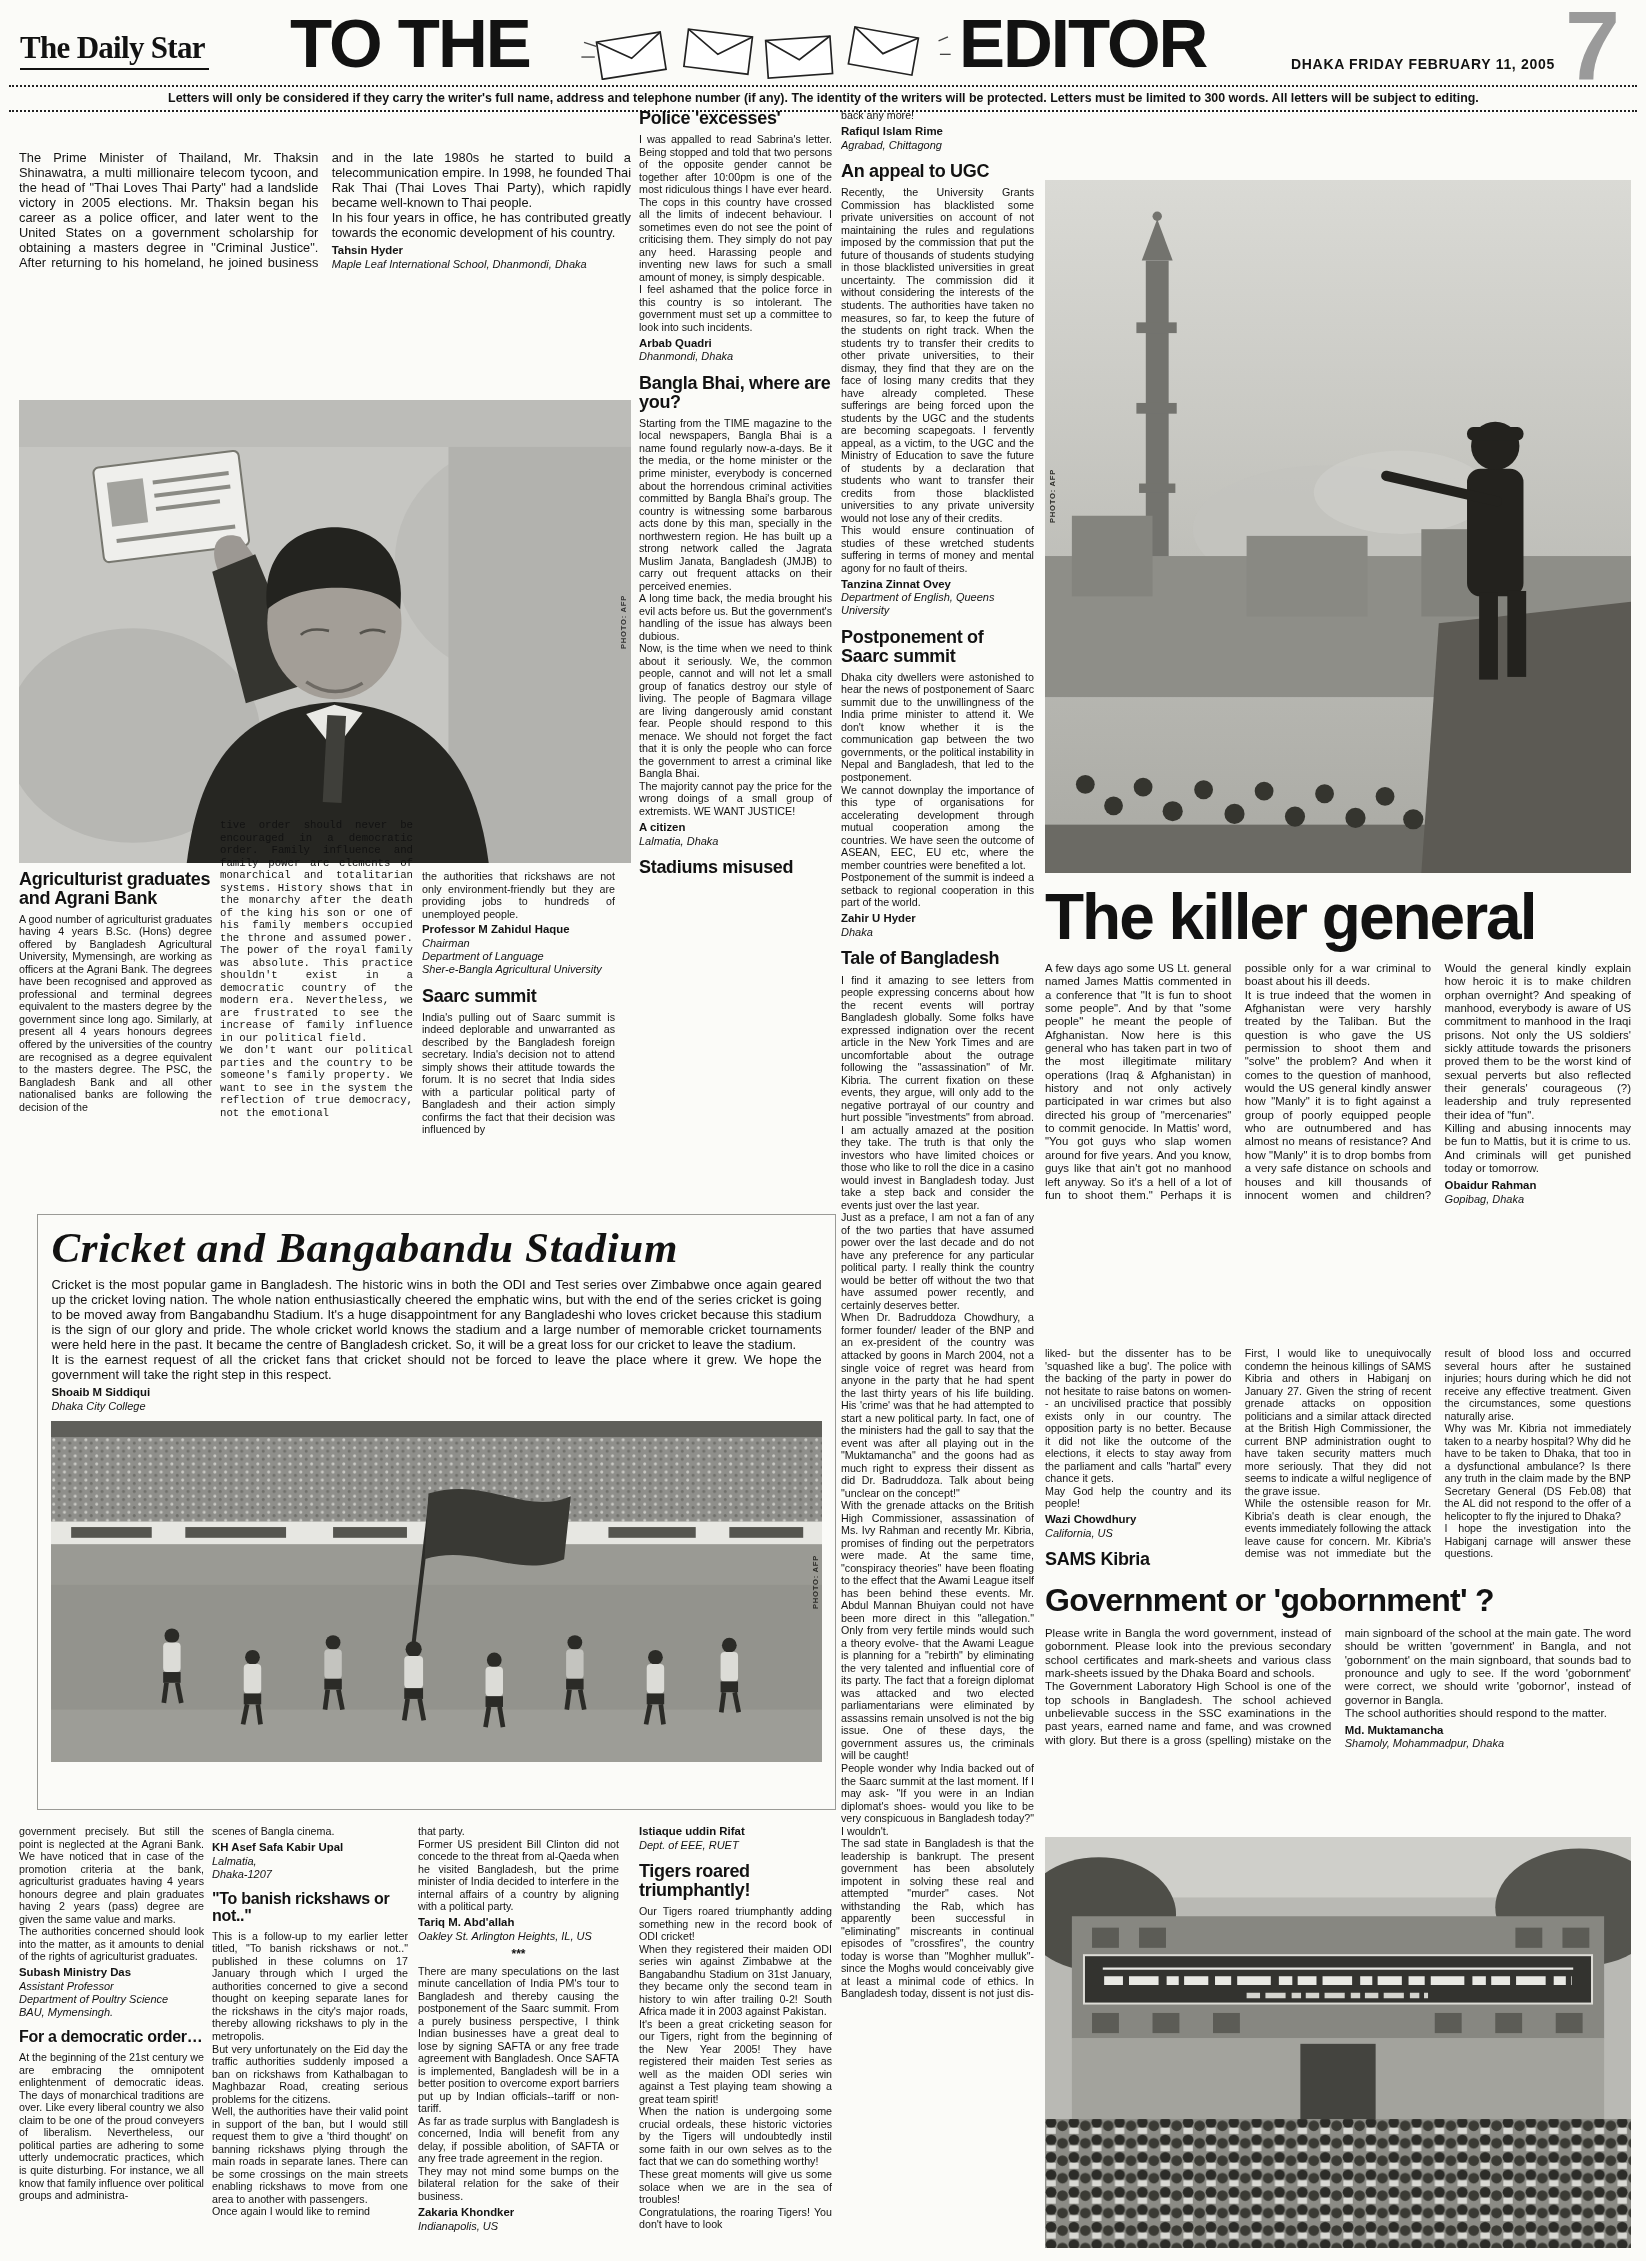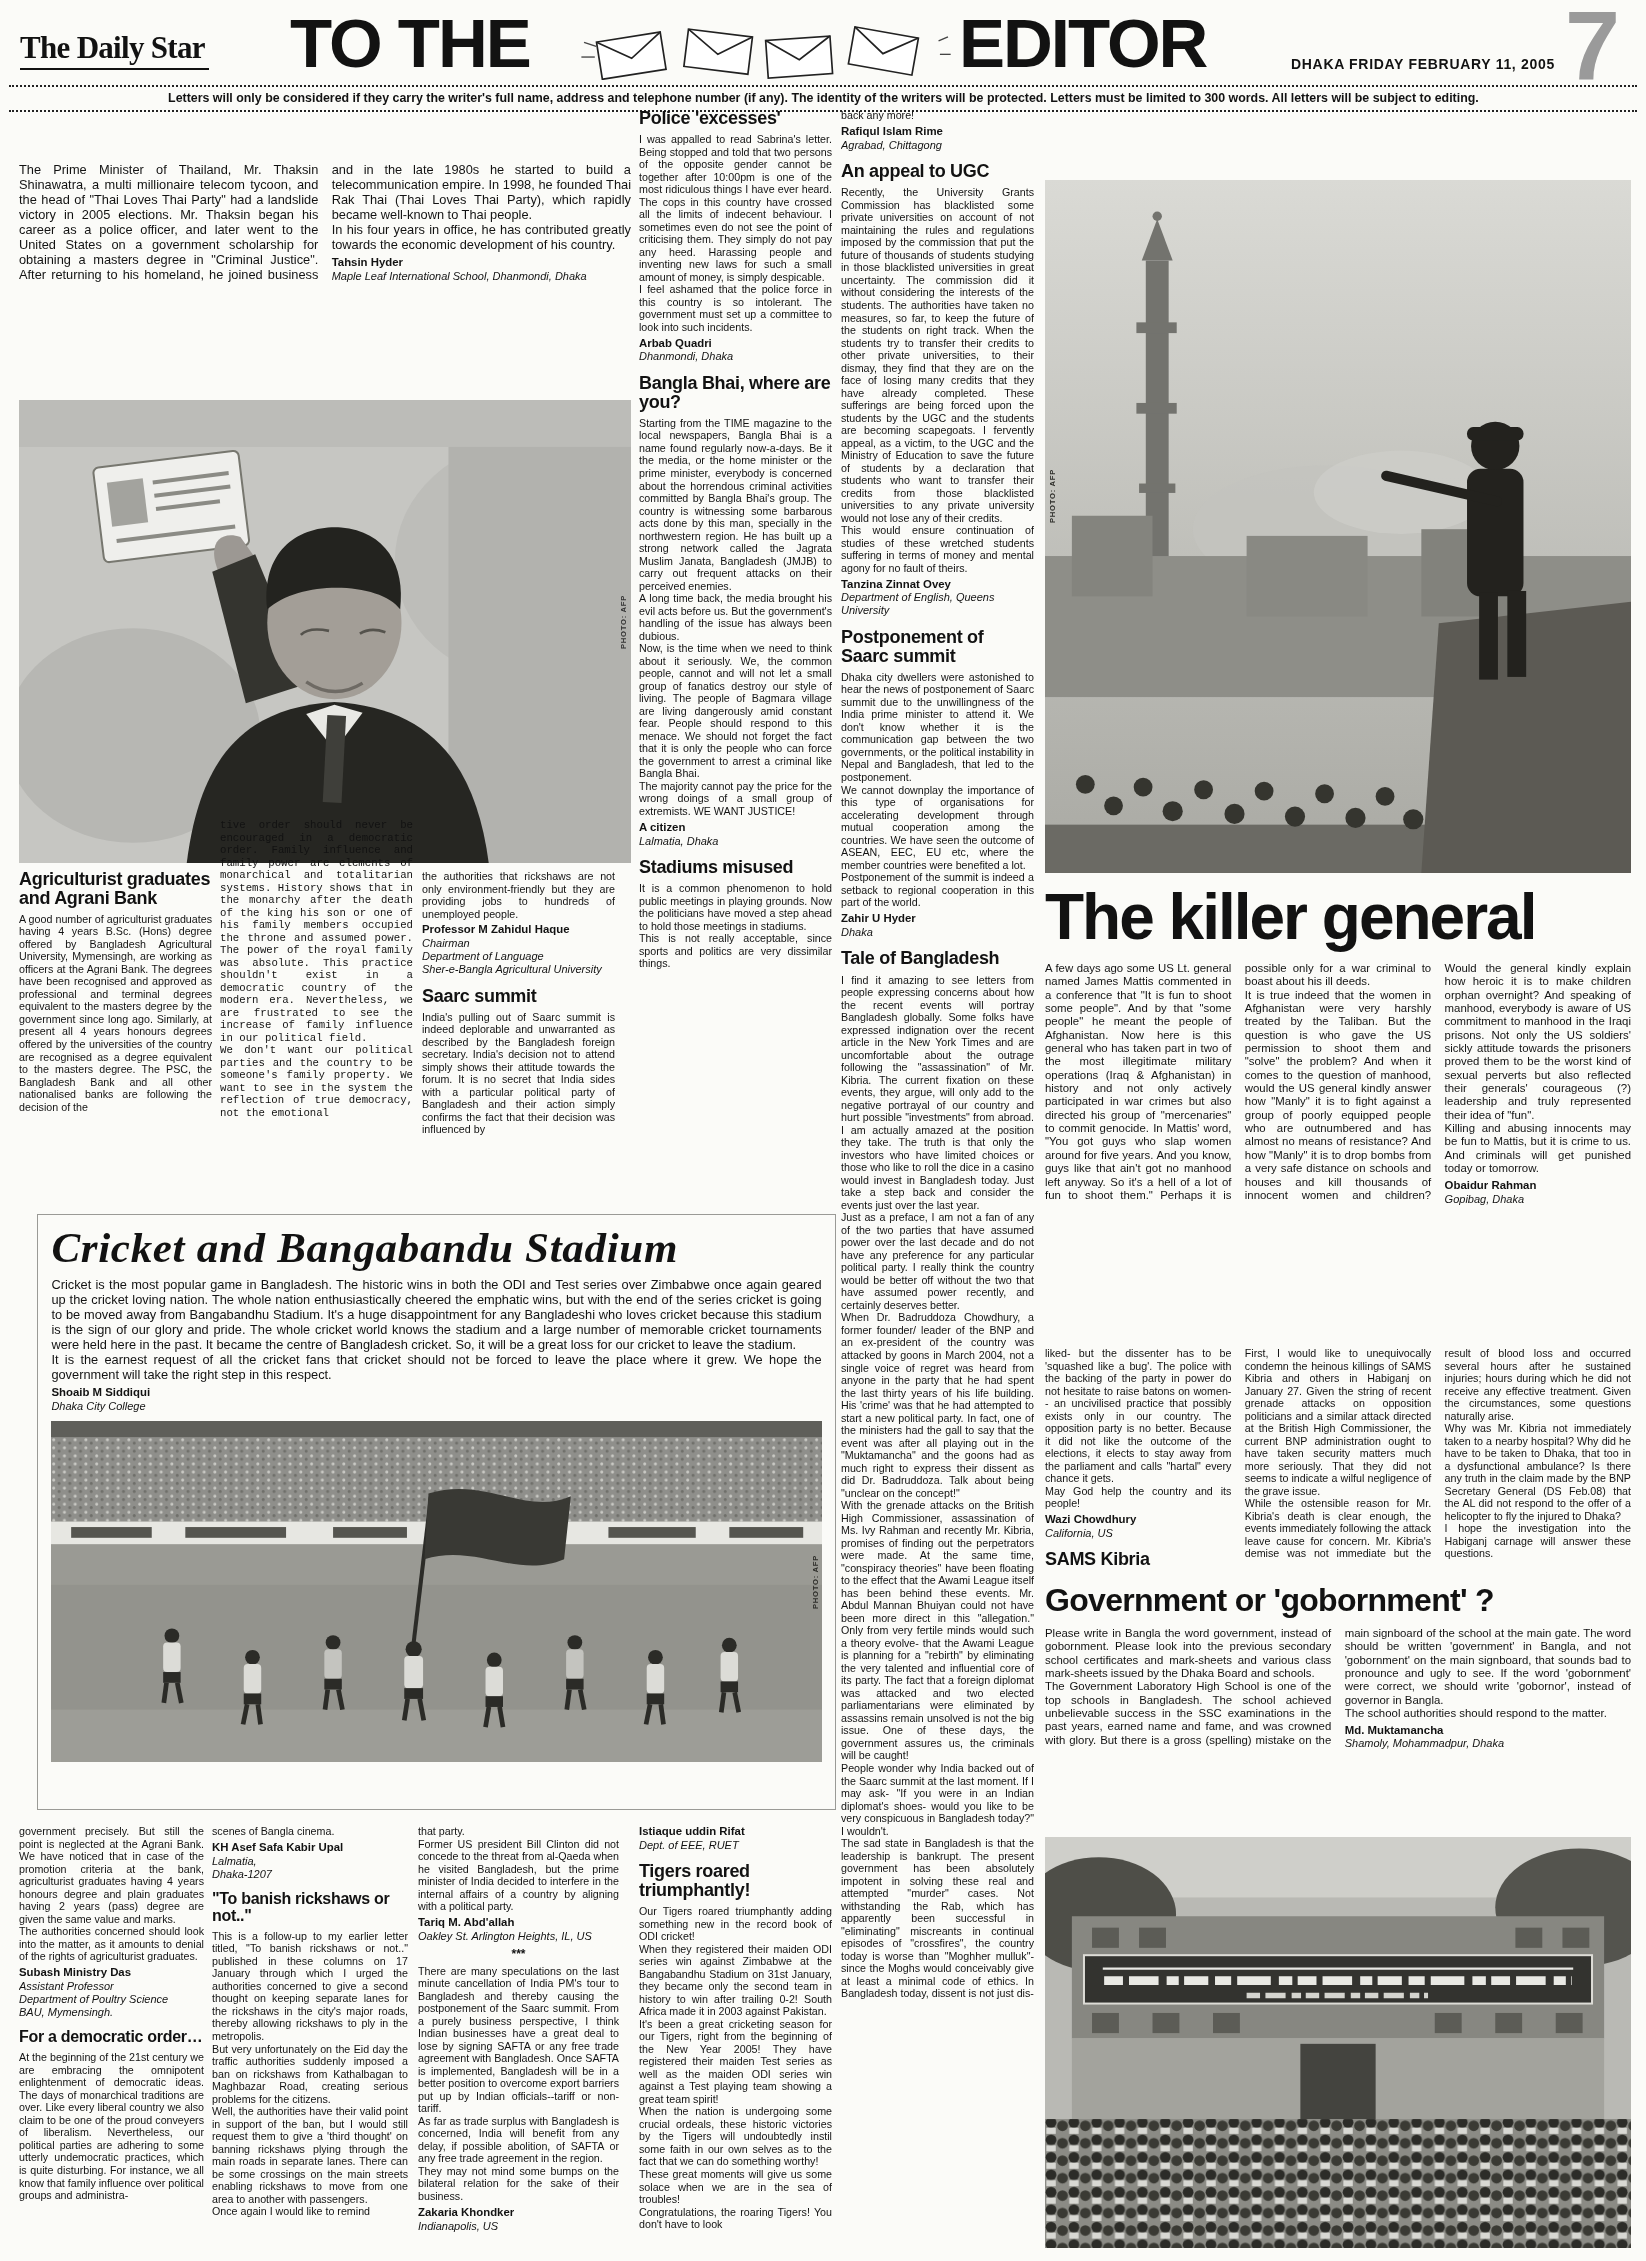--- a/index.html
+++ b/index.html
@@ -72,21 +72,21 @@
           <line x1="540" y1="28" x2="554" y2="22"></line>
           <line x1="542" y1="48" x2="558" y2="48"></line>
       </g>
     </svg>
     <div class="title-big" style="left:959px;">EDITOR</div>
     <div class="dateline">DHAKA FRIDAY FEBRUARY 11, 2005</div>
     <div class="pagenum">7</div>
   </header>
   <div class="notice">Letters will only be considered if they carry the writer's full name, address and telephone number (if any). The identity of the writers will be protected. Letters must be limited to 300 words. All letters will be subject to editing.</div>
 
-  <section class="col intro cols2" style="left:19px; top:163px; width:612px; height:234px;">
+  <section class="col intro cols2" style="left:19px; top:151px; width:612px; height:234px;">
     <p class="body-txt">The Prime Minister of Thailand, Mr. Thaksin Shinawatra, a multi millionaire telecom tycoon, and the head of "Thai Loves Thai Party" had a landslide victory in 2005 elections. Mr. Thaksin began his career as a police officer, and later went to the United States on a government scholarship for obtaining a masters degree in "Criminal Justice". After returning to his homeland, he joined business and in the late 1980s he started to build a telecommunication empire. In 1998, he founded Thai Rak Thai (Thai Loves Thai Party), which rapidly became well-known to Thai people.
 In his four years in office, he has contributed greatly towards the economic development of his country.</p>
     <div class="sig">
       <div class="sig-name">Tahsin Hyder</div>
       <div class="sig-addr">Maple Leaf International School, Dhanmondi, Dhaka</div>
     </div>
   </section>
 
   <div class="photo" style="left:19px; top:400px; width:612px; height:463px;">
     <svg viewBox="0 0 912 690" preserveAspectRatio="none">
@@ -149,22 +149,20 @@
     <h3 class="h-sub">Bangla Bhai, where are you?</h3>
     <p class="body-txt">Starting from the TIME magazine to the local newspapers, Bangla Bhai is a name found regularly now-a-days. Be it the media, or the home minister or the prime minister, everybody is concerned about the horrendous criminal activities committed by Bangla Bhai's group. The country is witnessing some barbarous acts done by this man, specially in the northwestern region. He has built up a strong network called the Jagrata Muslim Janata, Bangladesh (JMJB) to carry out frequent attacks on their perceived enemies.
 A long time back, the media brought his evil acts before us. But the government's handling of the issue has always been dubious.
 Now, is the time when we need to think about it seriously. We, the common people, cannot and will not let a small group of fanatics destroy our style of living. The people of Bagmara village are living dangerously amid constant fear. People should respond to this menace. We should not forget the fact that it is only the people who can force the government to arrest a criminal like Bangla Bhai.
 The majority cannot pay the price for the wrong doings of a small group of extremists. WE WANT JUSTICE!</p>
     <div class="sig">
       <div class="sig-name">A citizen</div>
       <div class="sig-addr">Lalmatia, Dhaka</div>
     </div>
     <h3 class="h-sub">Stadiums misused</h3>
-    <p class="body-txt">It is a common phenomenon to hold public meetings in playing grounds. Now the politicians have moved a step ahead to hold those meetings in stadiums.
-This is not really acceptable, since sports and politics are very dissimilar things.</p>
   </section>
 
   <section class="col mid" style="left:841px; top:109px; width:193px; height:2138px;">
     <p class="body-txt">back any more!</p>
     <div class="sig">
       <div class="sig-name">Rafiqul Islam Rime</div>
       <div class="sig-addr">Agrabad, Chittagong</div>
     </div>
     <h3 class="h-sub">An appeal to UGC</h3>
     <p class="body-txt">Recently, the University Grants Commission has blacklisted some private universities on account of not maintaining the rules and regulations imposed by the commission that put the future of thousands of students studying in those blacklisted universities in great uncertainty. The commission did it without considering the interests of the students. The authorities have taken no measures, so far, to keep the future of the students on right track. When the students try to transfer their credits to other private universities, to their dismay, they find that they are on the face of losing many credits that they have already completed. These sufferings are being forced upon the students by the UGC and the students are becoming scapegoats. I fervently appeal, as a victim, to the UGC and the Ministry of Education to save the future of students by a declaration that students who want to transfer their credits from those blacklisted universities to any private university would not lose any of their credits.

